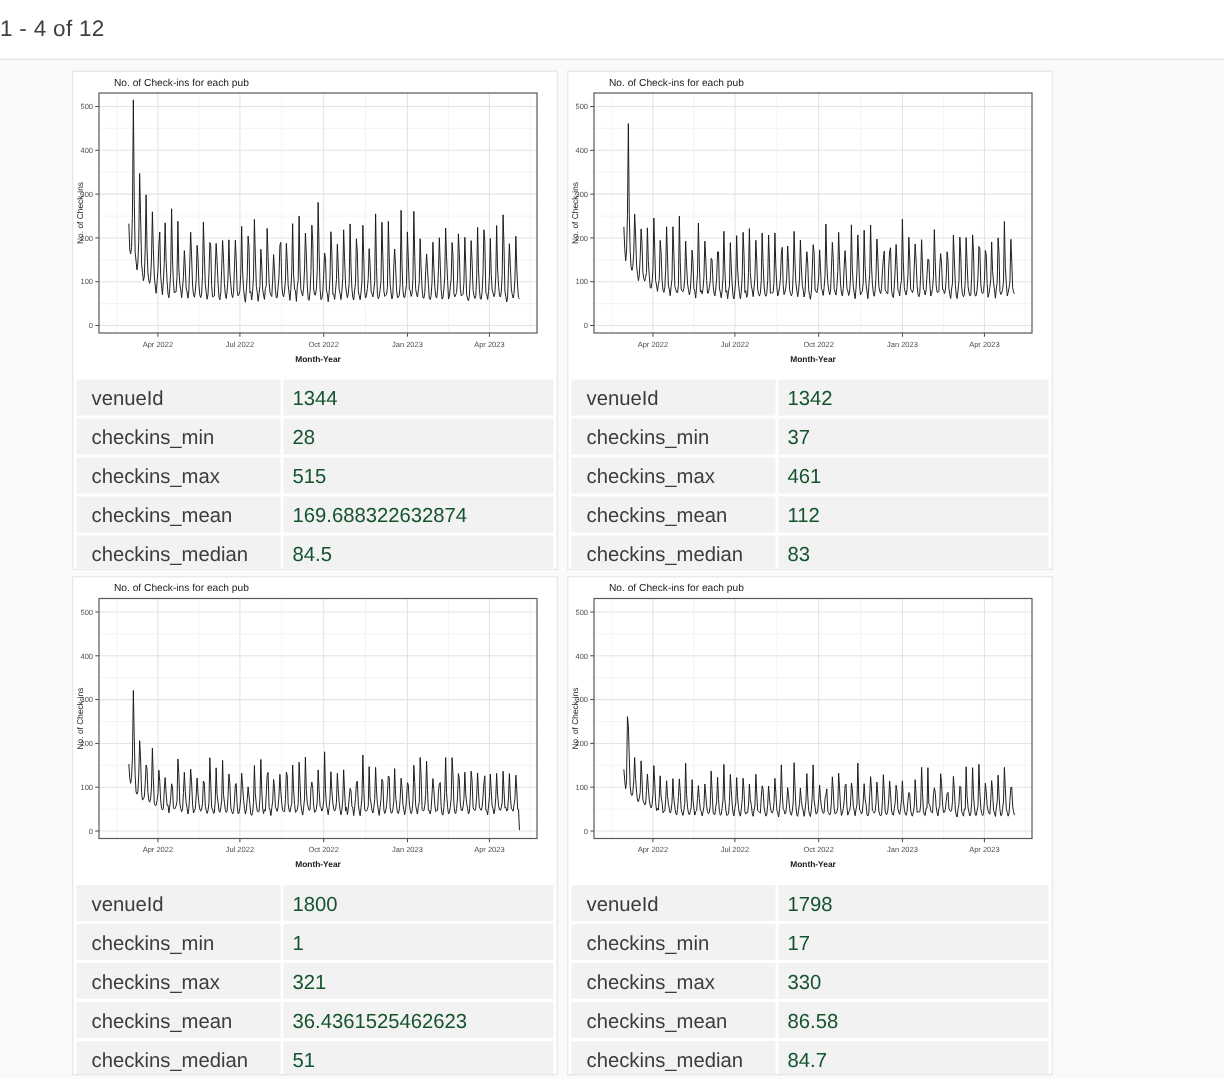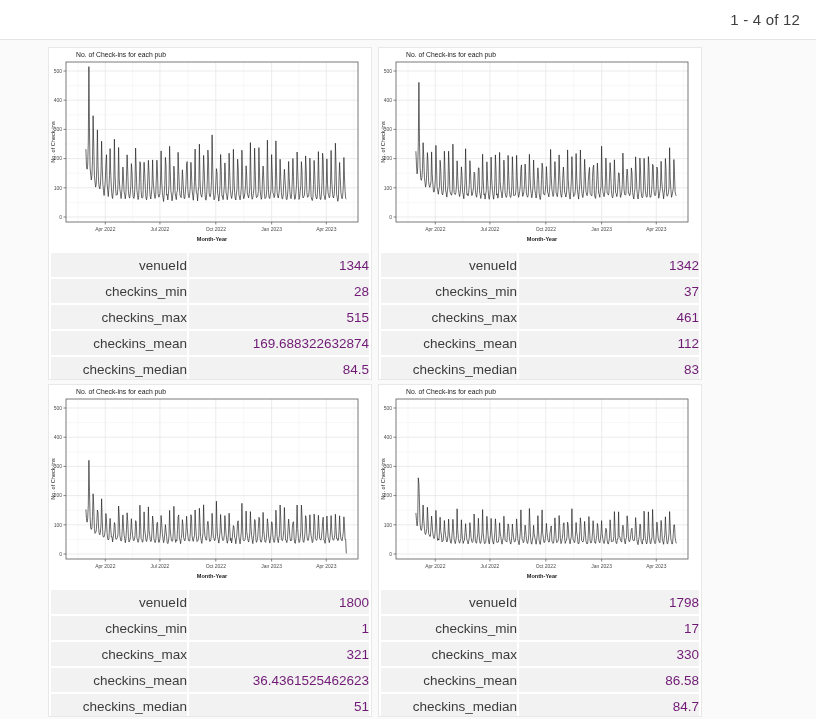--- a/index.html
+++ b/index.html
@@ -1,30 +1,30 @@
 <!DOCTYPE html>
 <html><head>
 <meta charset="utf-8">
 <style>
   * { margin:0; padding:0; box-sizing:border-box; }
   html,body { width:816px; height:720px; overflow:hidden; background:#ffffff;
               font-family:"Liberation Sans", sans-serif; }
-  .toolbar { height:40px; display:flex; align-items:center; justify-content:flex-end;
+  .toolbar { height:40px; display:flex; align-items:center; 
              padding-right:16px; background:#ffffff; border-bottom:1px solid #e4e4e4; }
   .pagination { font-size:15px; color:#3f3f3f; letter-spacing:.2px; }
-  .content { background:#fafafa; height:679px; padding:7px 0 0 48px;text-align:right; }
+  .content { background:#fafafa; height:679px; padding:7px 0 0 48px; }
   .grid { display:grid; grid-template-columns:324px 324px; column-gap:6px; row-gap:4px; }
   .card { width:324px; height:333px; background:#ffffff; border:1px solid #e8e8e8;
           overflow:hidden; }
   .chart-wrap { width:322px; height:203px; background:#ffffff; }
   .chart-wrap svg { display:block; width:322px; height:203px; }
   table.stats { width:100%; border-collapse:separate; border-spacing:2px; background:#ffffff; }
   table.stats td { background:#f2f2f2; height:24px; font-size:13.5px; vertical-align:middle; }
   td.k { width:136px; padding-left:10px; color:#3c3c3c; }
-  td.v { padding-left:6px; color:#701a75; }
+  td.v { padding-left:6px; color:#14532d; }
 </style>
 </head>
 <body>
 
 <header class="toolbar">
   <div class="pagination">1 - 4 of 12</div>
 </header>
 
 <main class="content">
   <div class="grid">

